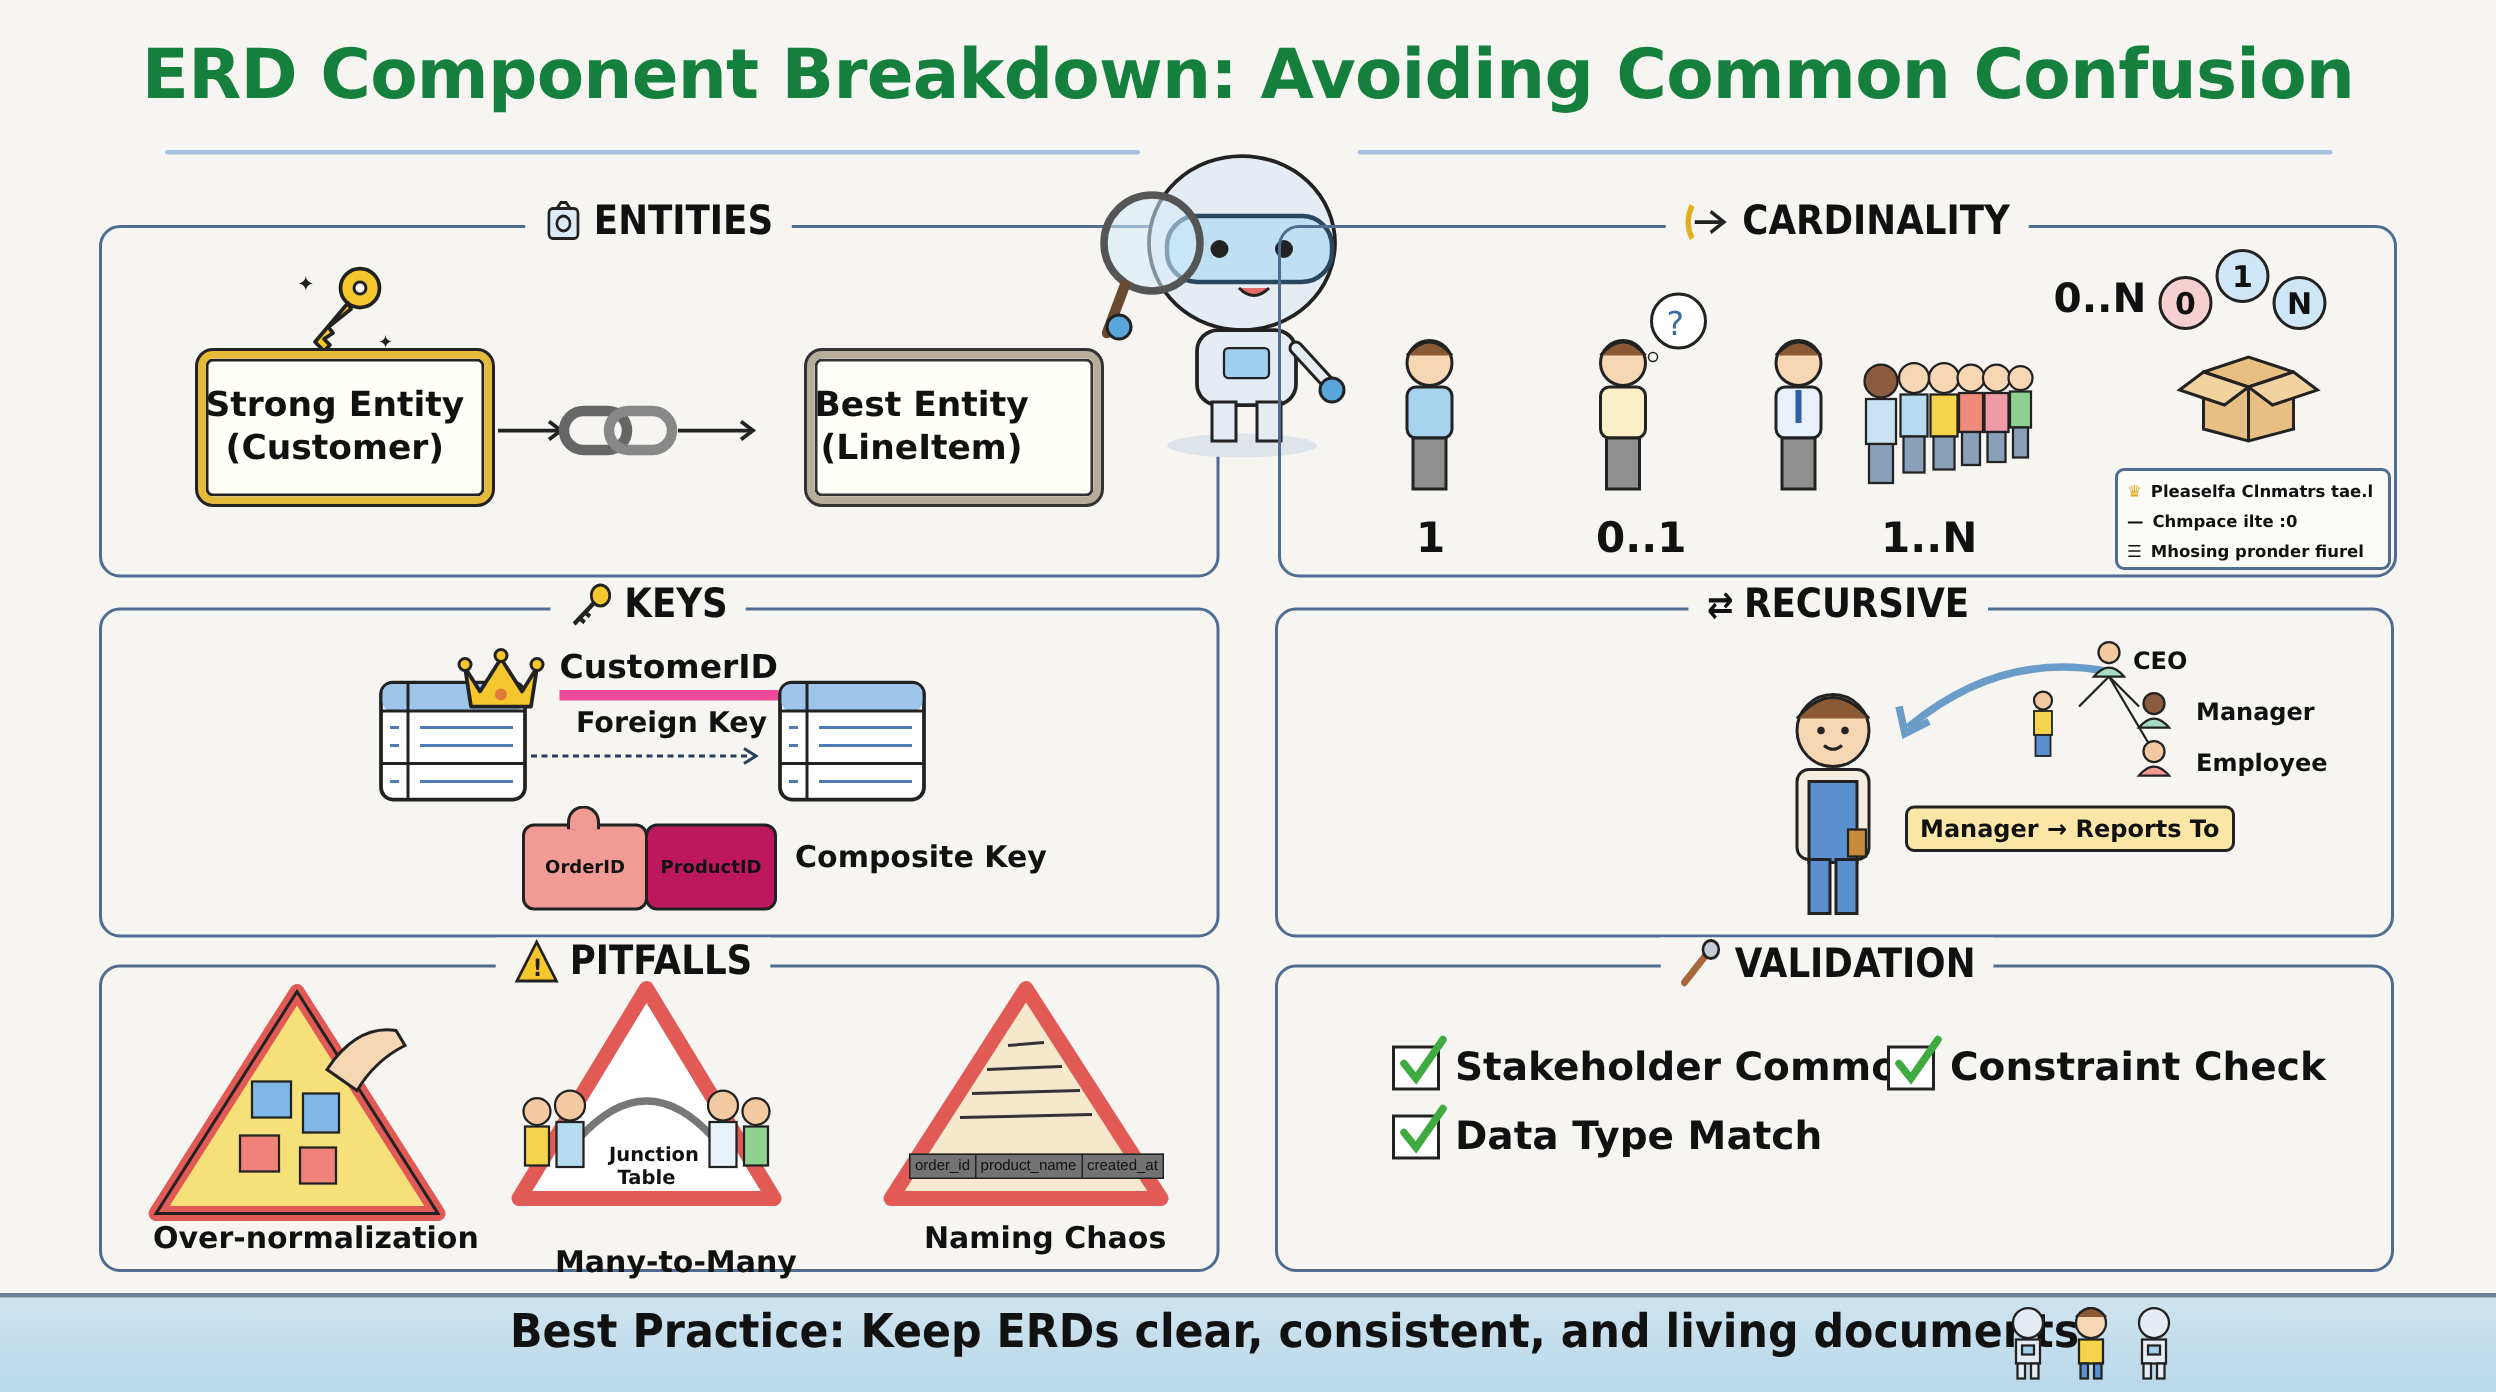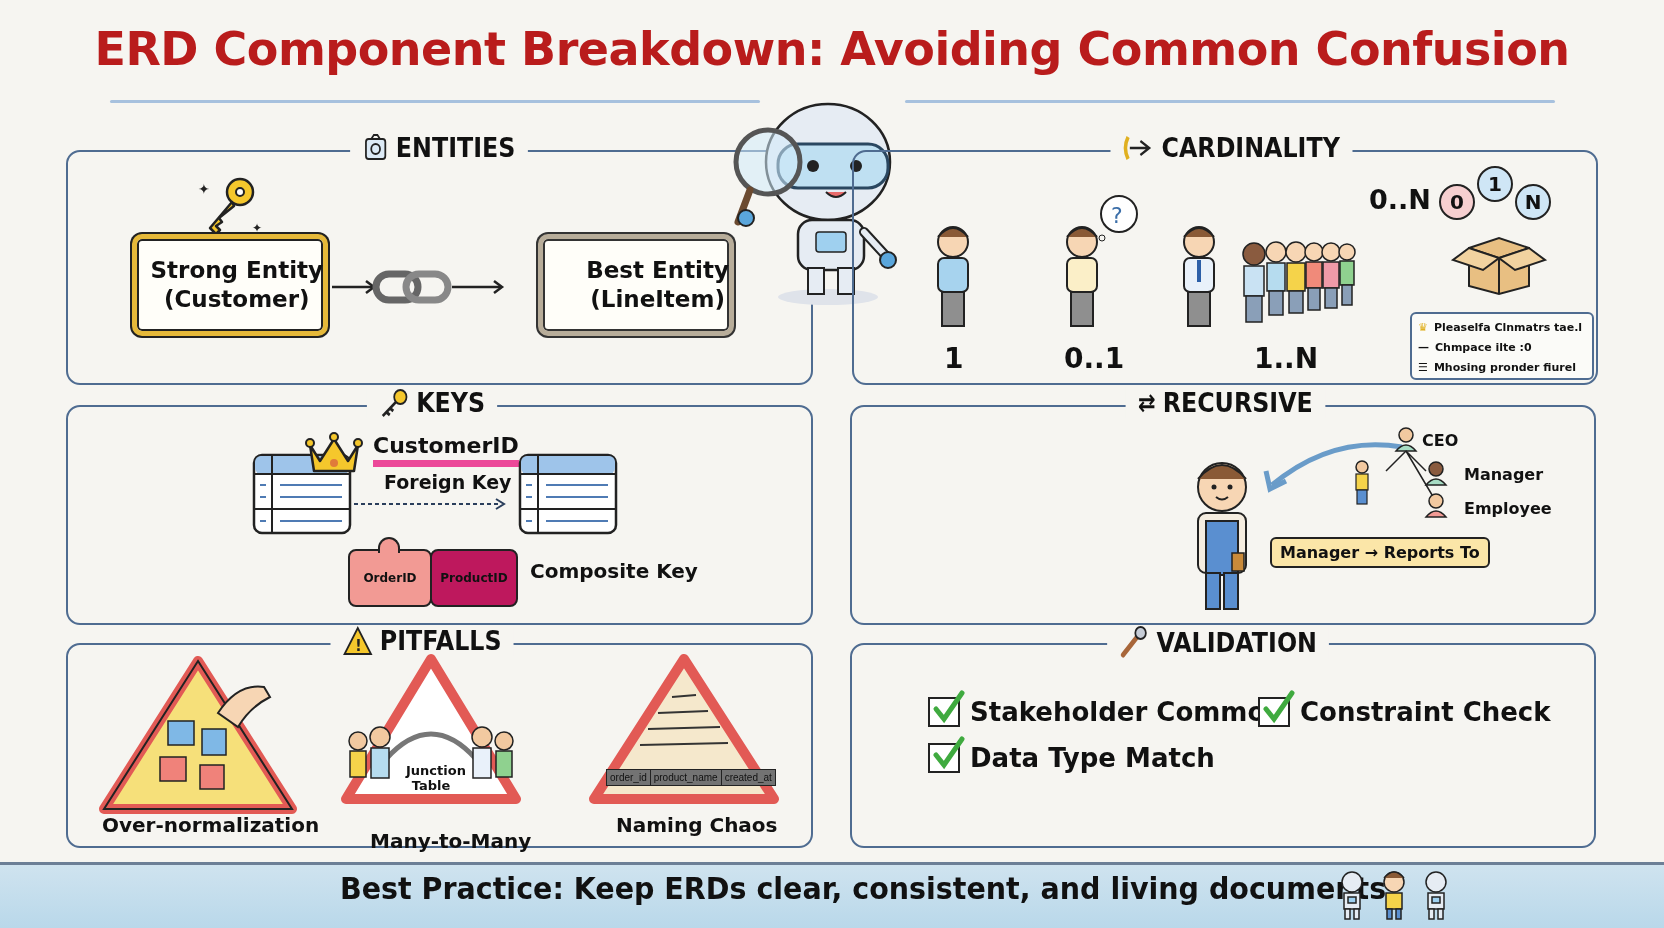--- a/index.html
+++ b/index.html
@@ -1,23 +1,23 @@
 <!DOCTYPE html>
 <html><head>
 <meta charset="utf-8">
 <style>
 *{box-sizing:border-box;margin:0;padding:0}
 html,body{width:1664px;height:928px;overflow:hidden}
 body{background:#f6f5f1;font-family:"Liberation Sans",sans-serif;color:#111;position:relative}
-.title{position:absolute;left:0;right:0;top:22px;text-align:center;font-family:"DejaVu Sans",sans-serif;font-weight:bold;font-size:46px;color:#b91c1c;letter-spacing:-0.5px}
+.title{position:absolute;left:0;right:0;top:22px;text-align:center;font-family:"DejaVu Sans",sans-serif;font-weight:bold;font-size:46px;color:#15803d;letter-spacing:-0.5px}
 .title-rule{position:absolute;top:100px;height:3px;background:#a7c1de;border-radius:2px}
 .panel{position:absolute;border:2.5px solid #4f6c91;border-radius:14px;background:transparent}
 .ptitle{position:absolute;top:-20px;background:#f6f5f1;padding:0 14px;font-family:"DejaVu Sans",sans-serif;font-weight:bold;font-size:27px;display:flex;align-items:center;gap:8px;white-space:nowrap;transform:scaleX(0.88);transform-origin:center}
 .lbl{position:absolute;font-family:"DejaVu Sans",sans-serif;font-weight:bold;white-space:nowrap}
-.ent{position:absolute;border-radius:10px;display:flex;align-items:center;justify-content:flex-end;text-align:center;font-family:"DejaVu Sans",sans-serif;font-weight:bold;font-size:23px;line-height:1.25;background:#fffef9}
+.ent{position:absolute;border-radius:10px;display:flex;align-items:center;justify-content:flex-start;text-align:center;font-family:"DejaVu Sans",sans-serif;font-weight:bold;font-size:23px;line-height:1.25;background:#fffef9}
 .check{display:flex;align-items:center;gap:10px;font-family:"DejaVu Sans",sans-serif;font-weight:bold;font-size:26px;position:absolute;white-space:nowrap}
 .cbox{width:32px;height:30px;border:2.5px solid #222;background:#fff;position:relative}
 .footer{position:absolute;left:0;right:0;top:862px;bottom:0;background:linear-gradient(180deg,#cfe3ef,#b9d8ea);border-top:3px solid #6c7f96}
 .footer-text{position:absolute;left:340px;top:870px;font-family:"DejaVu Sans",sans-serif;font-weight:bold;font-size:31px;transform:scaleX(0.92);transform-origin:left}
 svg{overflow:visible}
 </style>
 </head>
 <body>
 
 <div class="title">ERD Component Breakdown: Avoiding Common Confusion</div>

